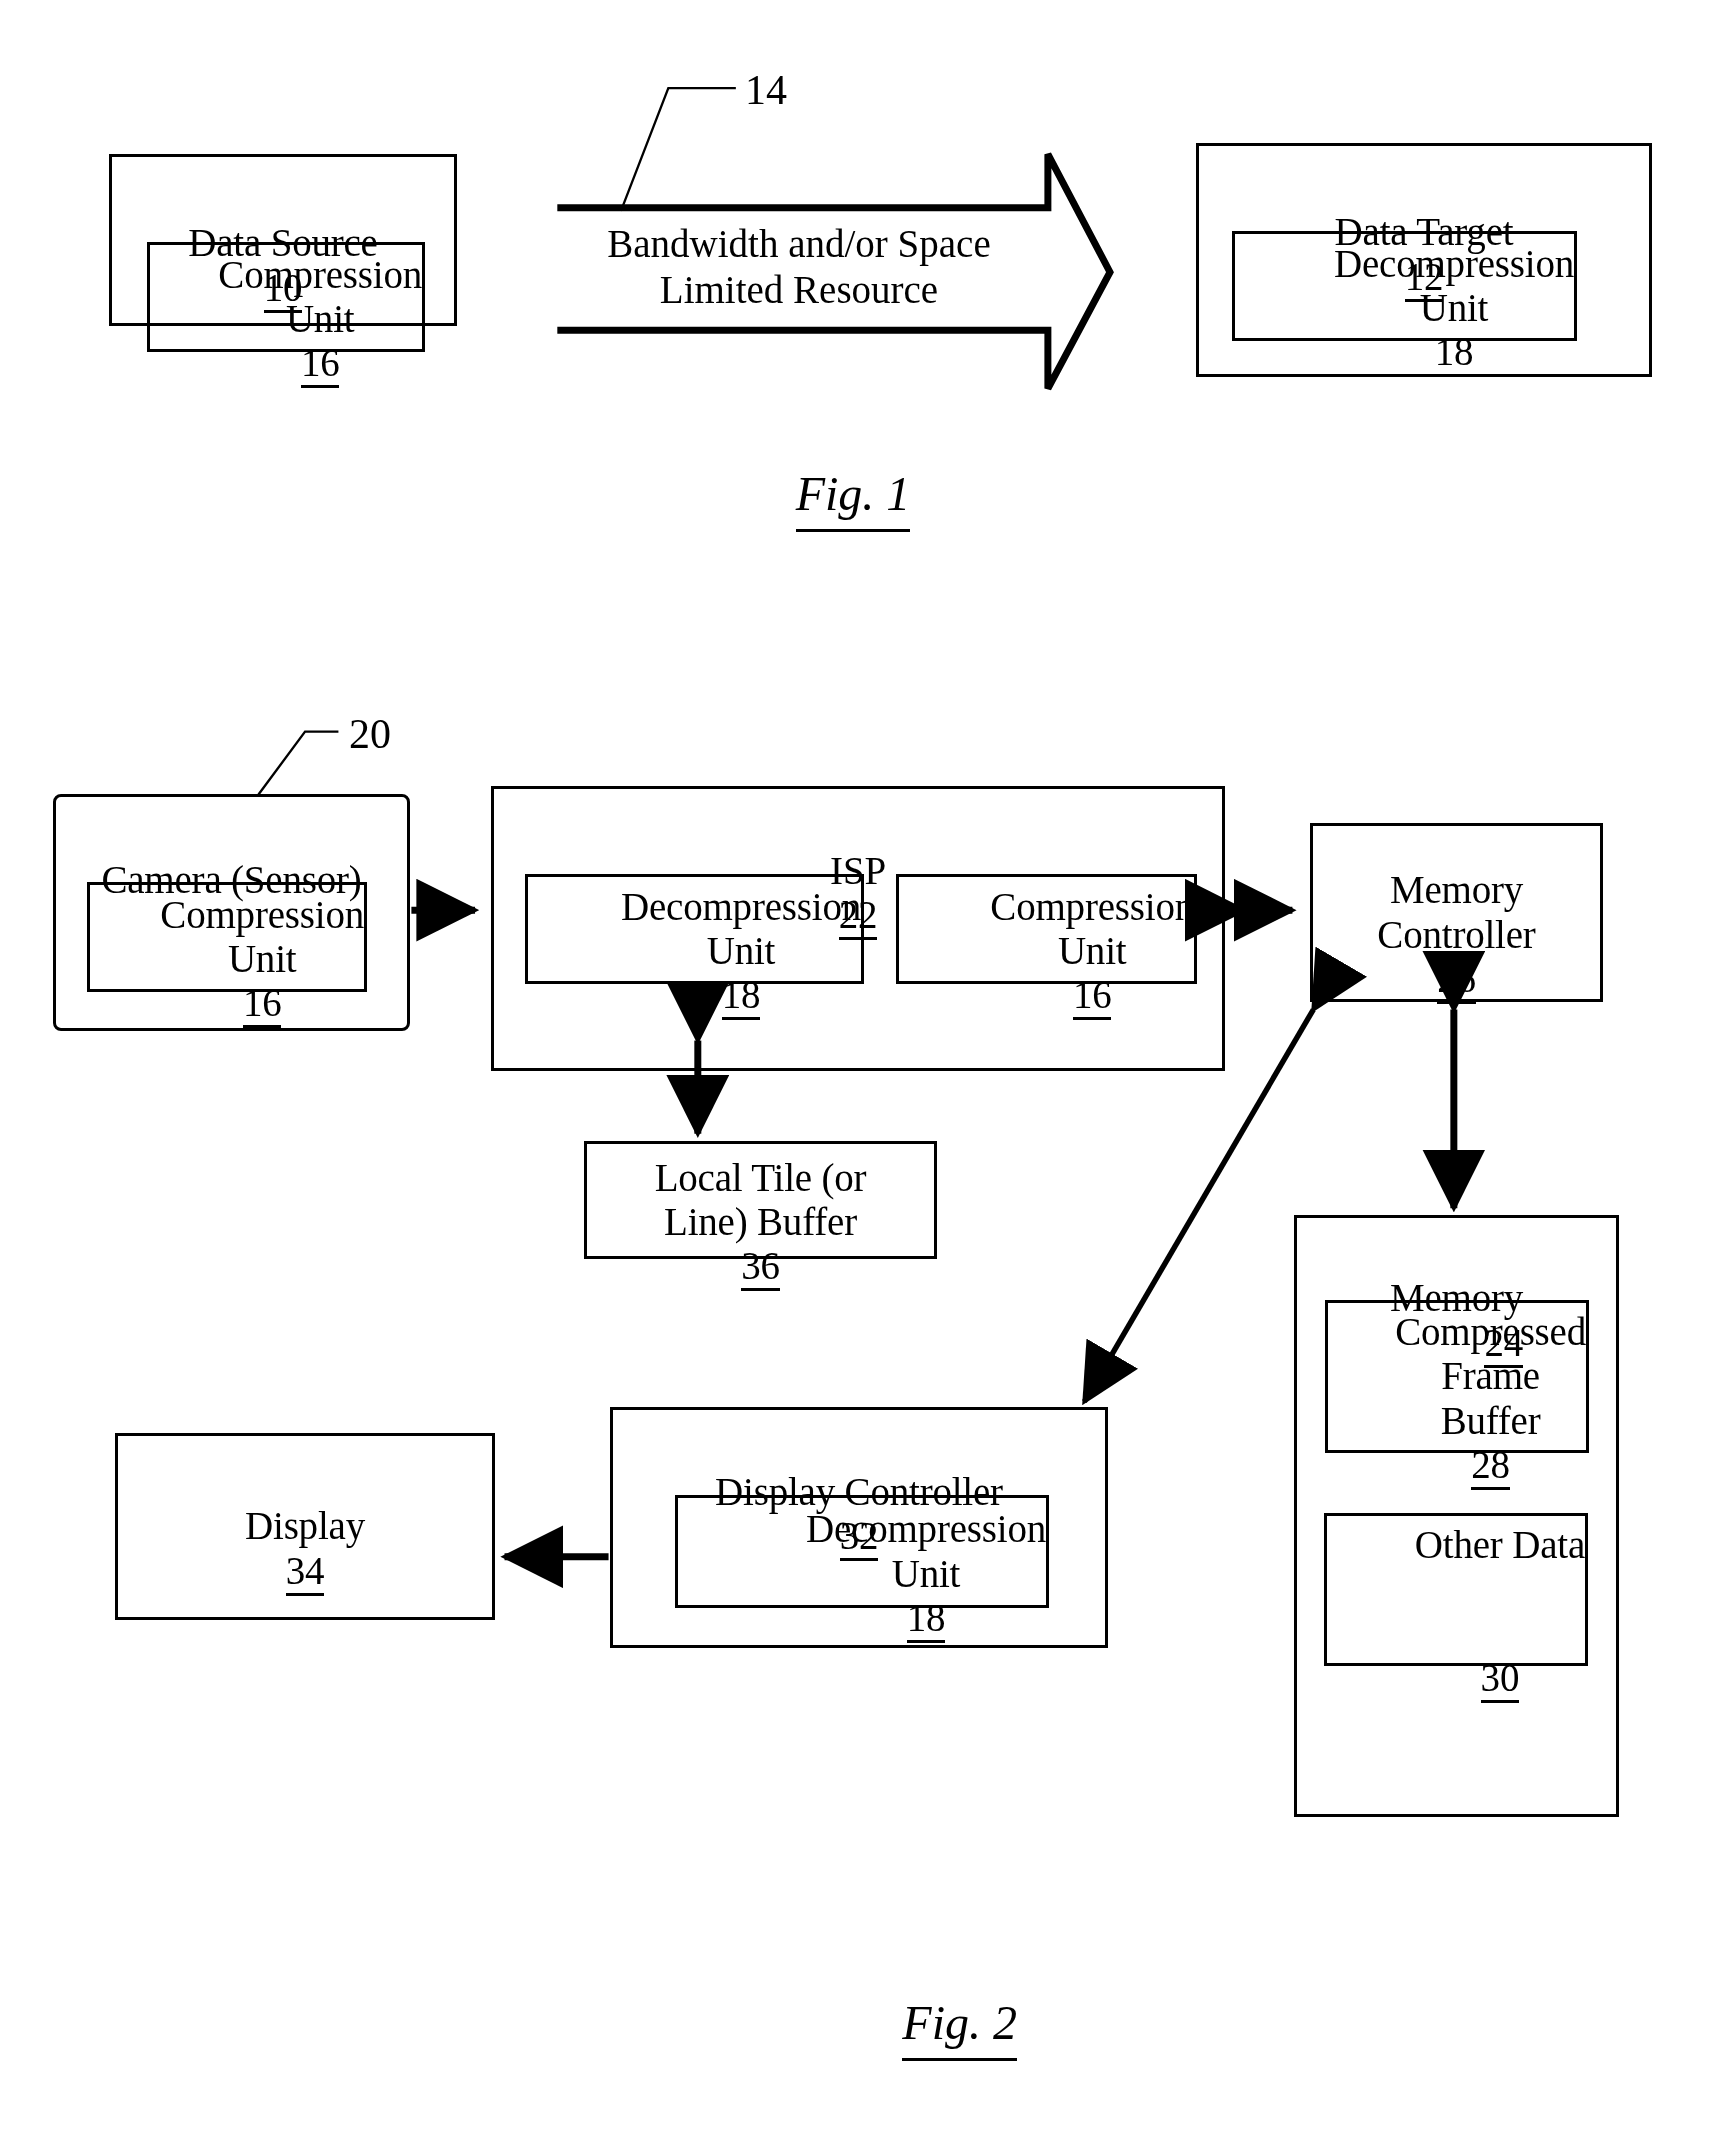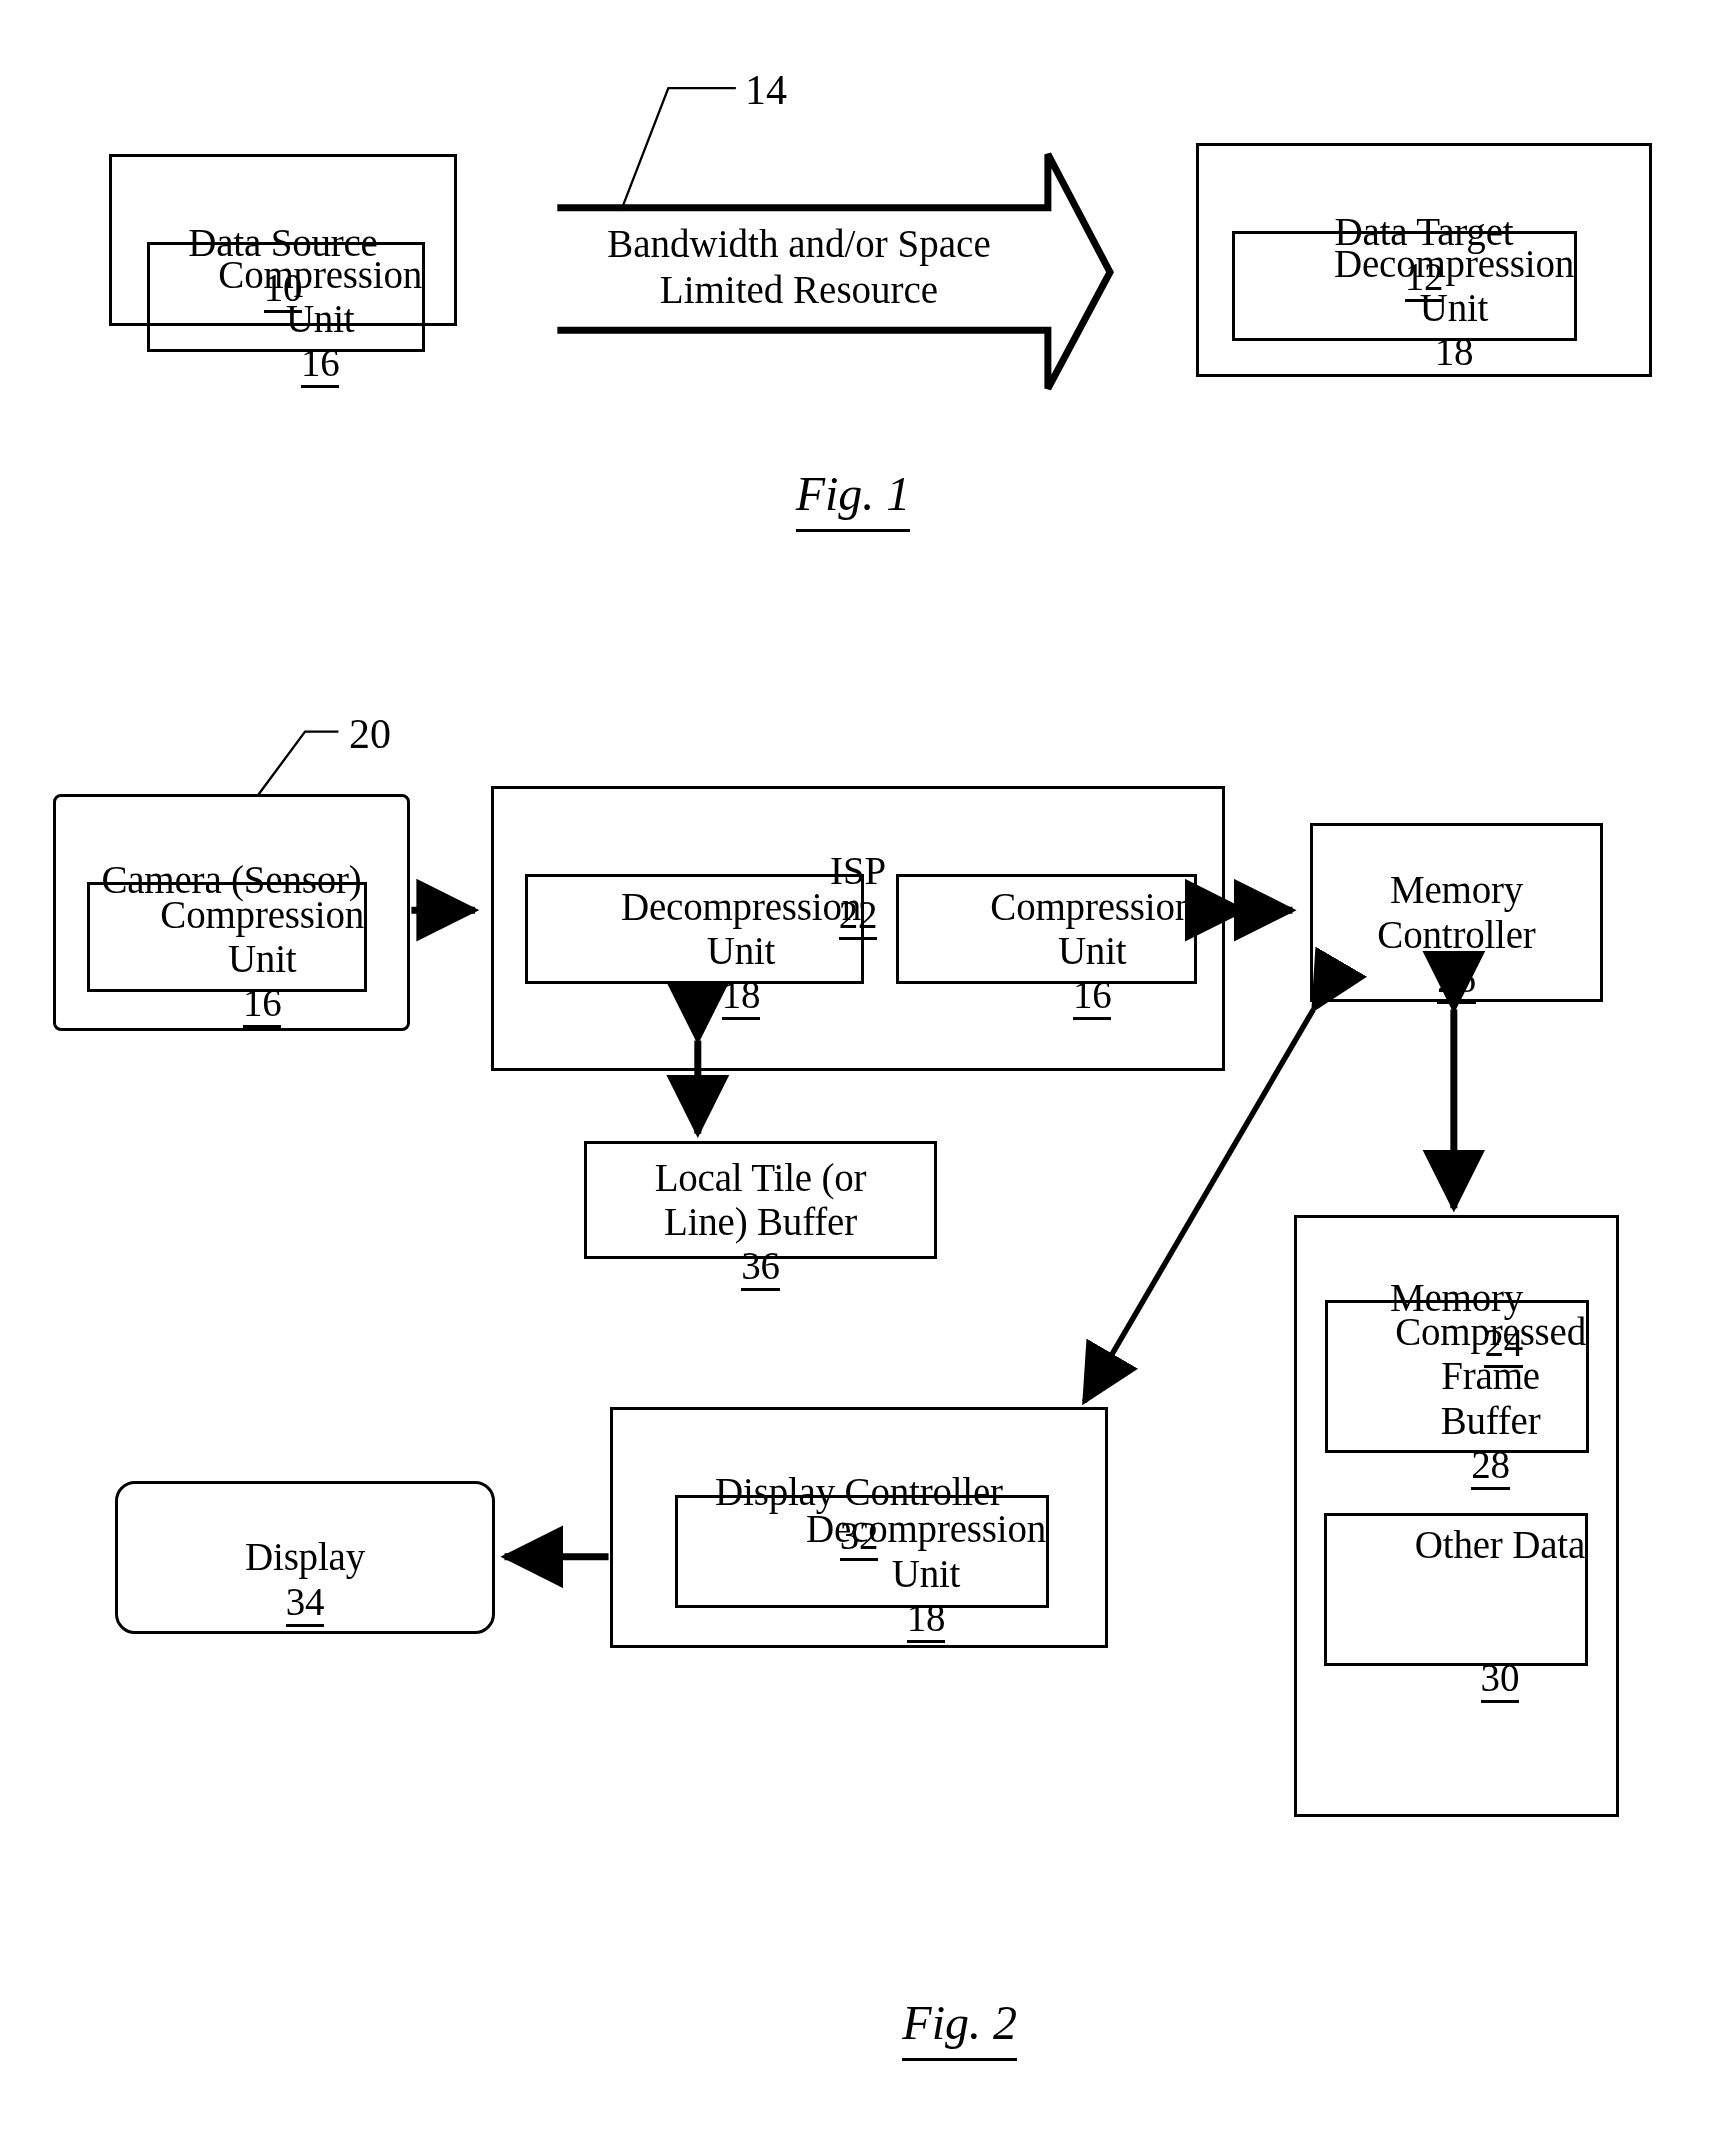--- a/index.html
+++ b/index.html
@@ -201,21 +201,21 @@
     </div>
     <div class="inner-box" style="left:62px; top:85px; width:374px; height:113px;">
       <div class="lbl">
         <span>Decompression
 Unit</span>
         <span class="num">18</span>
       </div>
     </div>
   </div>
 
-  <div class="box" style="left:115px; top:1481px; width:380px; height:153px; justify-content:center;border-radius:20px;">
+  <div class="box" style="left:115px; top:1433px; width:380px; height:187px; justify-content:center;">
     <div class="lbl">
       <span>Display</span>
       <span class="num">34</span>
     </div>
   </div>
 
   <div class="fig-caption" style="left:691px; top:1995px; width:326px;text-align:right;">
     <span>Fig. 2</span>
   </div>
 

